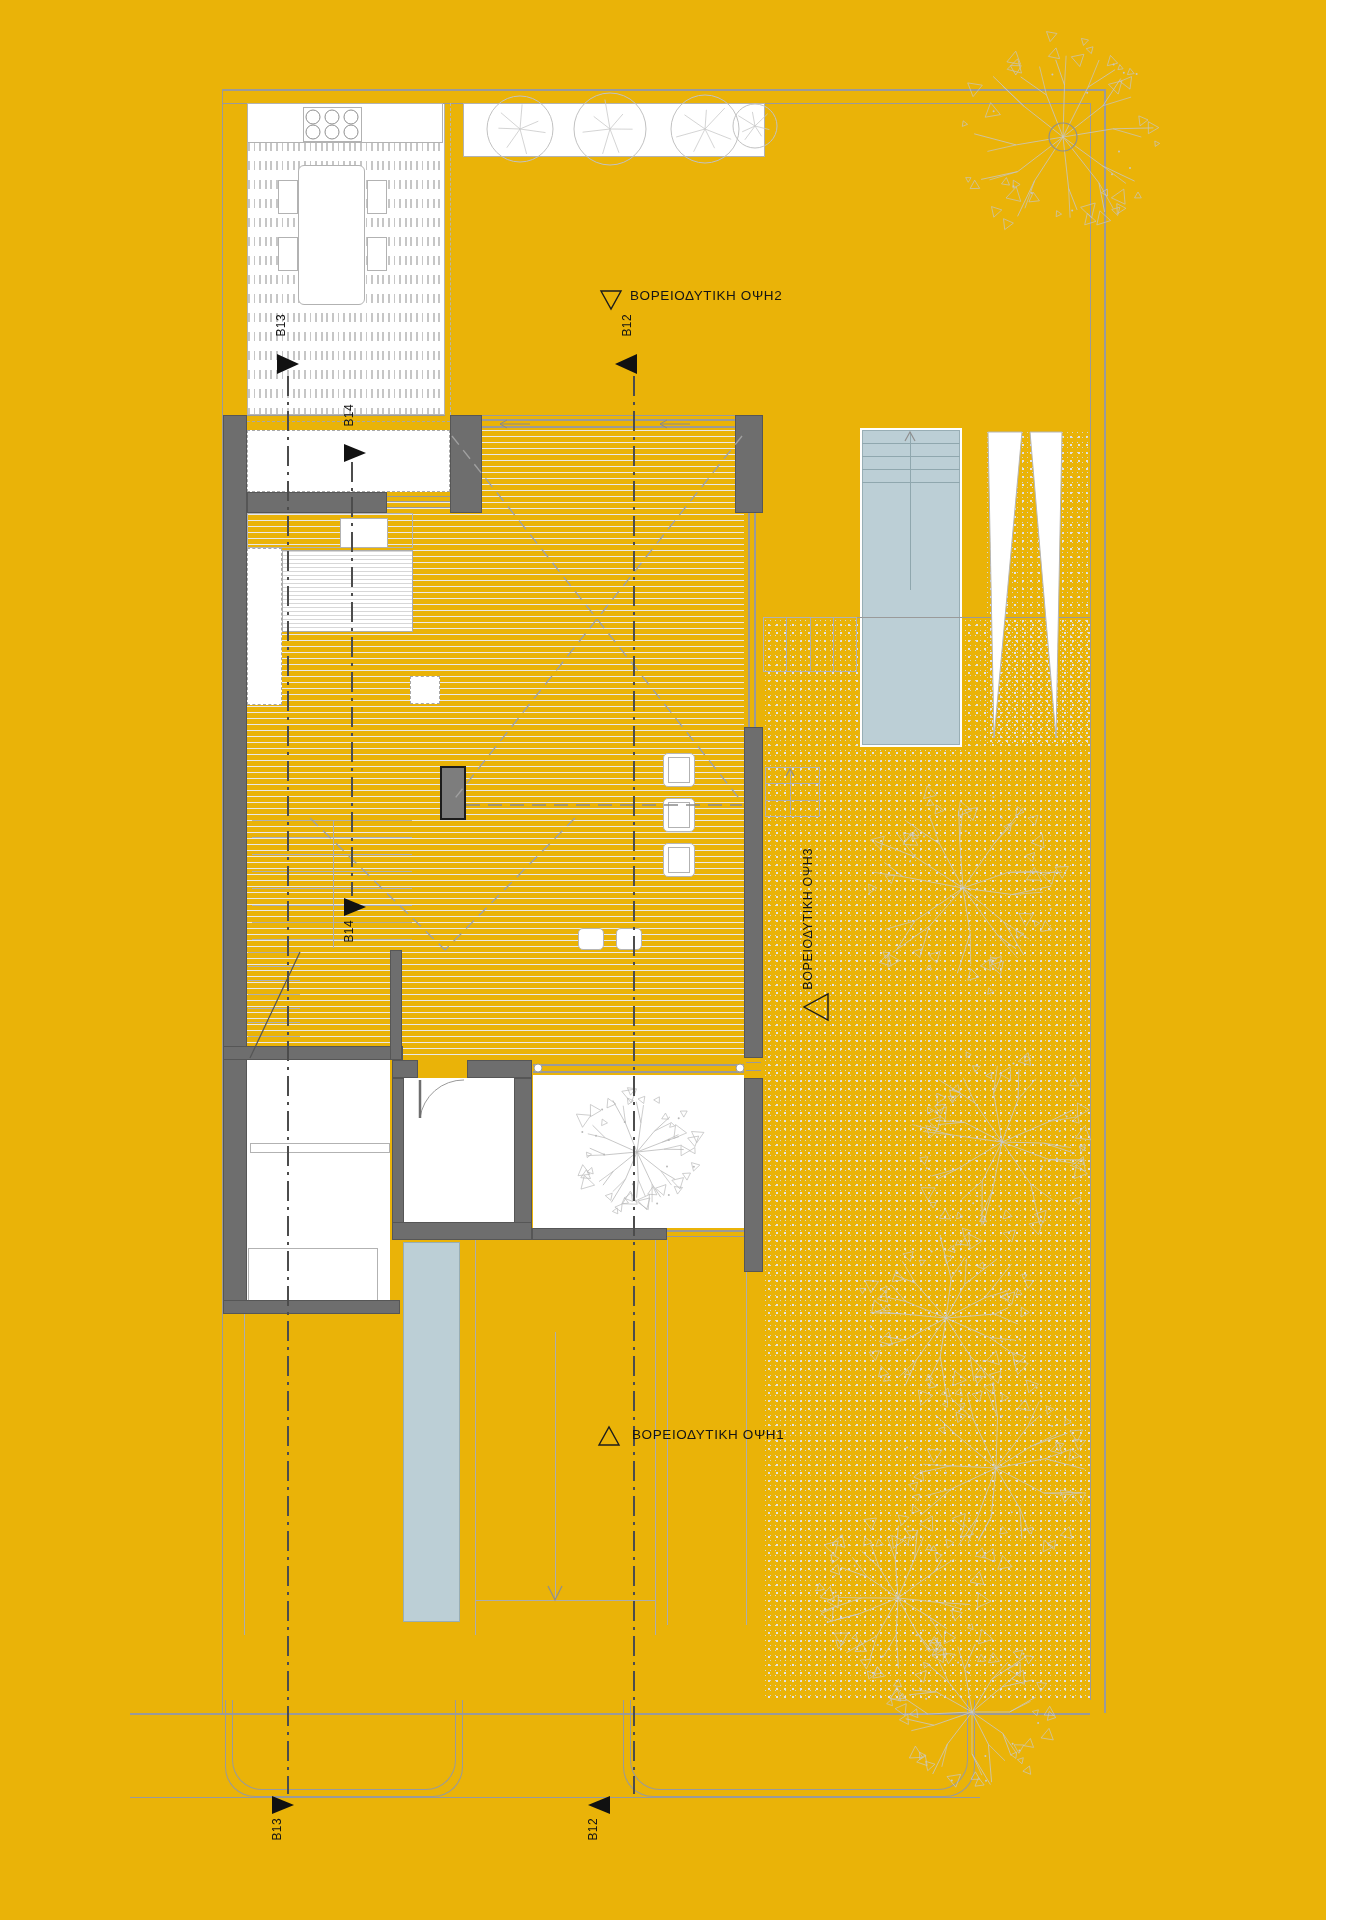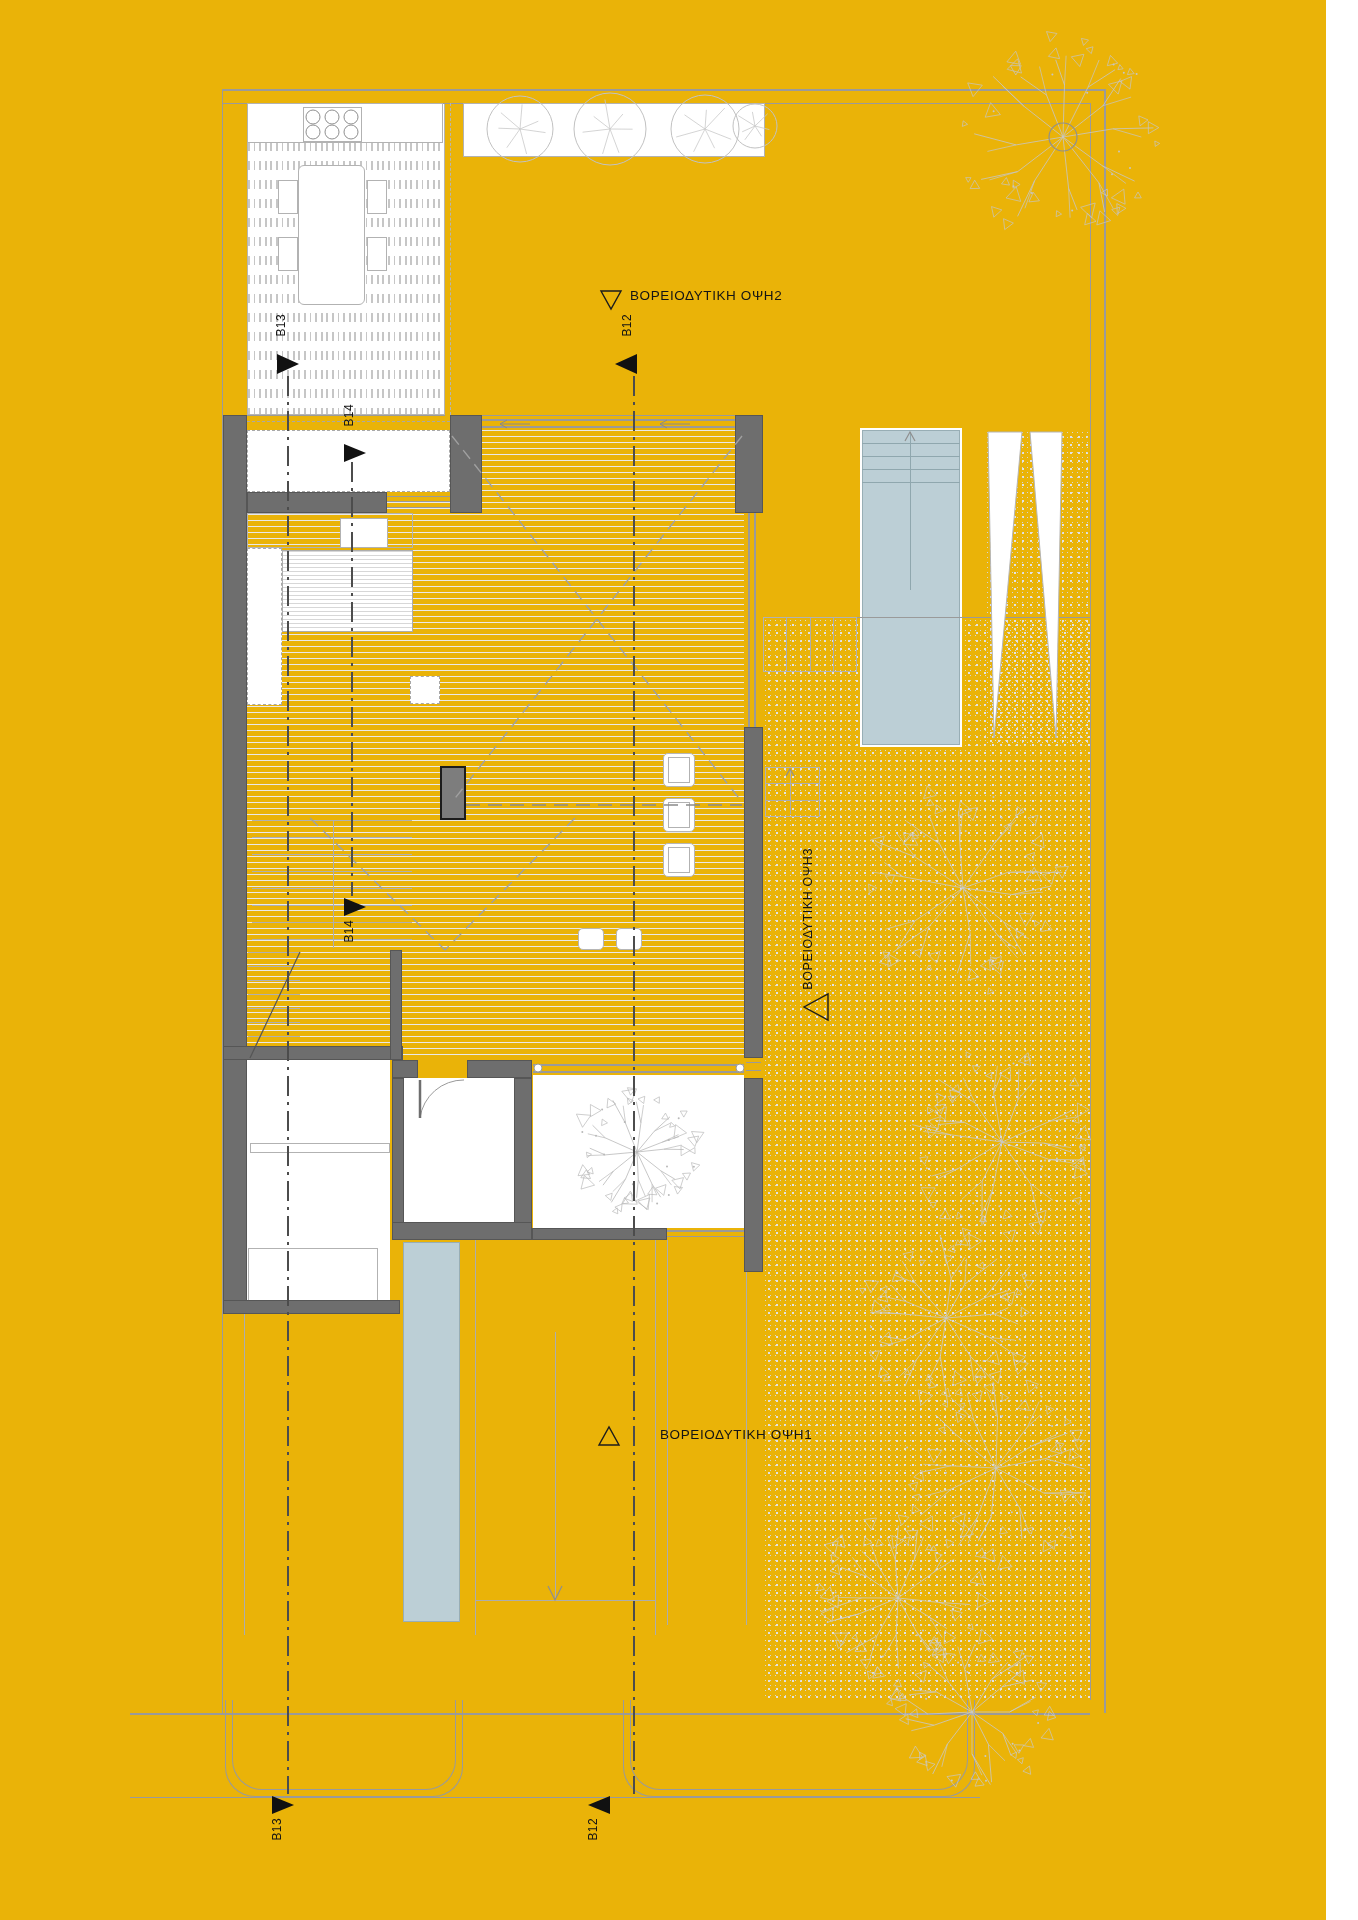--- a/index.html
+++ b/index.html
@@ -32,21 +32,21 @@
   .elabel.vtext{font-size:12.5px;}
   svg.overlay{position:absolute;left:0;top:0;z-index:55;}
   .z10{z-index:10}.z20{z-index:20}.z30{z-index:30}.z40{z-index:40}.z60{z-index:60}.z70{z-index:70}
 </style>
 </head>
 <body>
 
 <div id="plan">
 
   <span class="elabel" style="left:630px;top:288px;z-index:70">ΒΟΡΕΙΟΔΥΤΙΚΗ ΟΨΗ2</span>
-  <span class="elabel" style="left:660px;top:1427px;z-index:70">ΒΟΡΕΙΟΔΥΤΙΚΗ ΟΨΗ1</span>
+  <span class="elabel" style="left:632px;top:1427px;z-index:70">ΒΟΡΕΙΟΔΥΤΙΚΗ ΟΨΗ1</span>
   <span class="elabel vtext" style="left:801px;top:848px;z-index:70">ΒΟΡΕΙΟΔΥΤΙΚΗ ΟΨΗ3</span>
 <div class="abs gravel z10" style="left: 763px; top: 618px; width: 327px; height: 1082px;"></div>
     <div class="abs gravel z10" style="left: 985px; top: 430px; width: 105px; height: 315px;"></div>
     <div class="abs floor z10" style="left: 247px; top: 430px; width: 497px; height: 628px;"></div>
     <div class="abs deck z10" style="left: 247px; top: 103px; width: 198px; height: 312px;"></div>
     <div class="abs z20" style="left: 404px; top: 1078px; width: 110px; height: 144px; background: rgb(255, 255, 255);"></div>
     <div class="abs z20" style="left: 533px; top: 1075px; width: 211px; height: 153px; background: rgb(255, 255, 255);"></div>
     <div class="abs z20" style="left: 247px; top: 1060px; width: 143px; height: 240px; background: rgb(255, 255, 255);"></div>
     <div class="abs z20" style="left: 860px; top: 428px; width: 102px; height: 319px; background: rgb(255, 255, 255);"></div>
     <div class="water z20" style="left: 862px; top: 430px; width: 98px; height: 315px;"></div>

